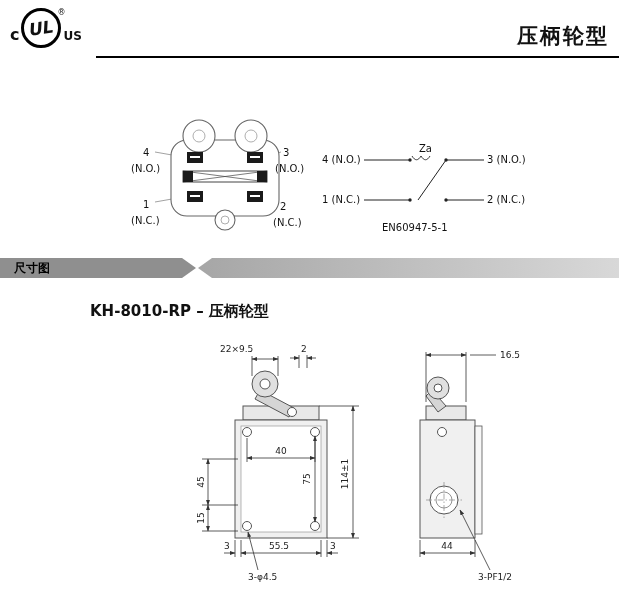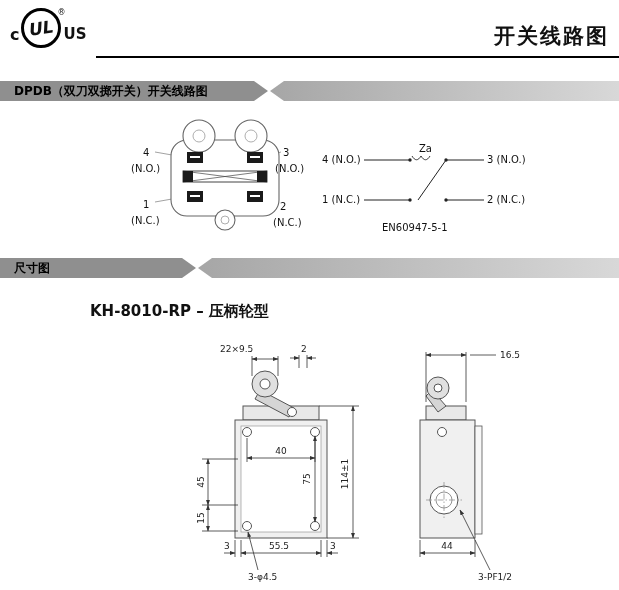--- a/index.html
+++ b/index.html
@@ -7,21 +7,21 @@
   body { font-family:"DejaVu Sans","Liberation Sans",sans-serif; color:#111; }
   .page { position:relative; width:619px; height:590px; background:#fff; overflow:hidden; }
 
   
   .ul-logo { position:absolute; left:10px; top:8px; display:flex; align-items:flex-end; gap:2px; }
   .ul-c { font-weight:bold; font-size:16px; line-height:1; padding-bottom:5px; }
   .ul-circle { position:relative; width:40px; height:40px; border:3px solid #000; border-radius:50%;
                display:flex; align-items:center; justify-content:center; }
   .ul-mark { font-weight:bold; font-style:italic; font-size:17px; transform:rotate(-8deg); }
   .ul-reg { position:absolute; top:-3px; right:-7px; font-size:8px; }
-  .ul-us { font-weight:bold; font-size:15px; padding-bottom:5px; }
+  .ul-us { font-weight:bold; font-size:12px; padding-bottom:5px; }
   .page-title { position:absolute; top:22px; right:10px; font-size:21px; font-weight:600; letter-spacing:2px; }
   .header-rule { position:absolute; left:96px; right:0; top:56px; height:2px; background:#000; }
 
   
   .banner { position:absolute; left:0; width:619px; height:20px; }
   .banner-light { position:absolute; top:0; bottom:0; right:0;
                   background:linear-gradient(to right,#a6a6a6,#d8d8d8);
                   clip-path:polygon(14px 0, 100% 0, 100% 100%, 14px 100%, 0 50%); }
   .banner-dark { position:absolute; left:0; top:0; height:100%; background:#8f8f8f;
                  display:flex; align-items:center; padding-left:14px; }
@@ -38,29 +38,23 @@
 <div class="page">
 
   <div class="ul-logo">
     <span class="ul-c">c</span>
     <span class="ul-circle">
       <span class="ul-mark">UL</span>
       <span class="ul-reg">®</span>
     </span>
     <span class="ul-us">US</span>
   </div>
-  <div class="page-title">开关线路图</div>
+  <div class="page-title">压柄轮型</div>
   <div class="header-rule"></div>
 
-  <div class="banner" style="top:81px;">
-    <div class="banner-light" style="left:270px;"></div>
-    <div class="banner-dark" style="width:268px; clip-path:polygon(0 0, 254px 0, 268px 50%, 254px 100%, 0 100%);">
-      <span class="banner-text">DPDB（双刀双掷开关）开关线路图</span>
-    </div>
-  </div>
 
   <svg class="drawing" style="left:125px; top:108px;" width="190" height="132" viewBox="0 0 190 132">
     <g stroke="#8a8a8a" stroke-width="0.8">
       <line x1="30" y1="44" x2="64" y2="50"></line>
       <line x1="156" y1="44" x2="136" y2="50"></line>
       <line x1="30" y1="94" x2="64" y2="88"></line>
       <line x1="154" y1="96" x2="136" y2="88"></line>
     </g>
     <g fill="#fff" stroke="#666" stroke-width="1.1">
       <rect x="46" y="32" width="108" height="76" rx="16"></rect>

